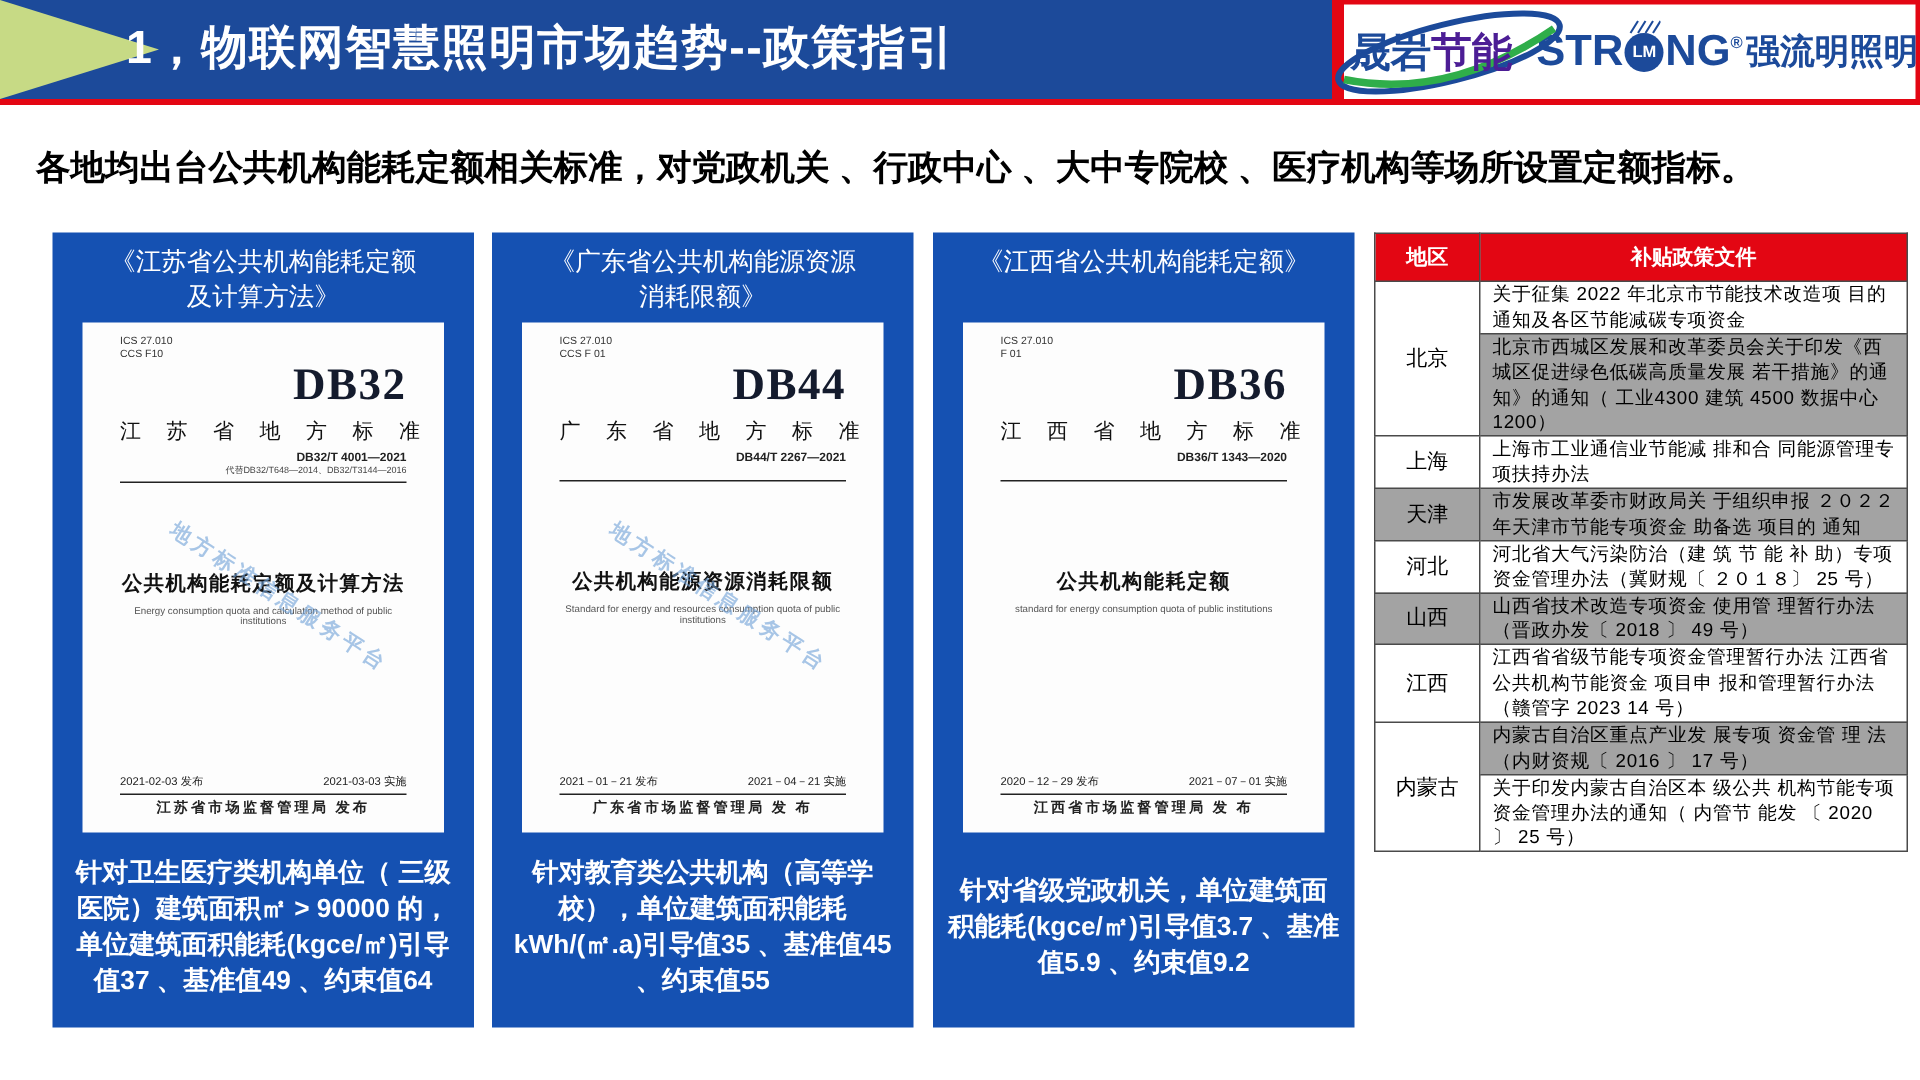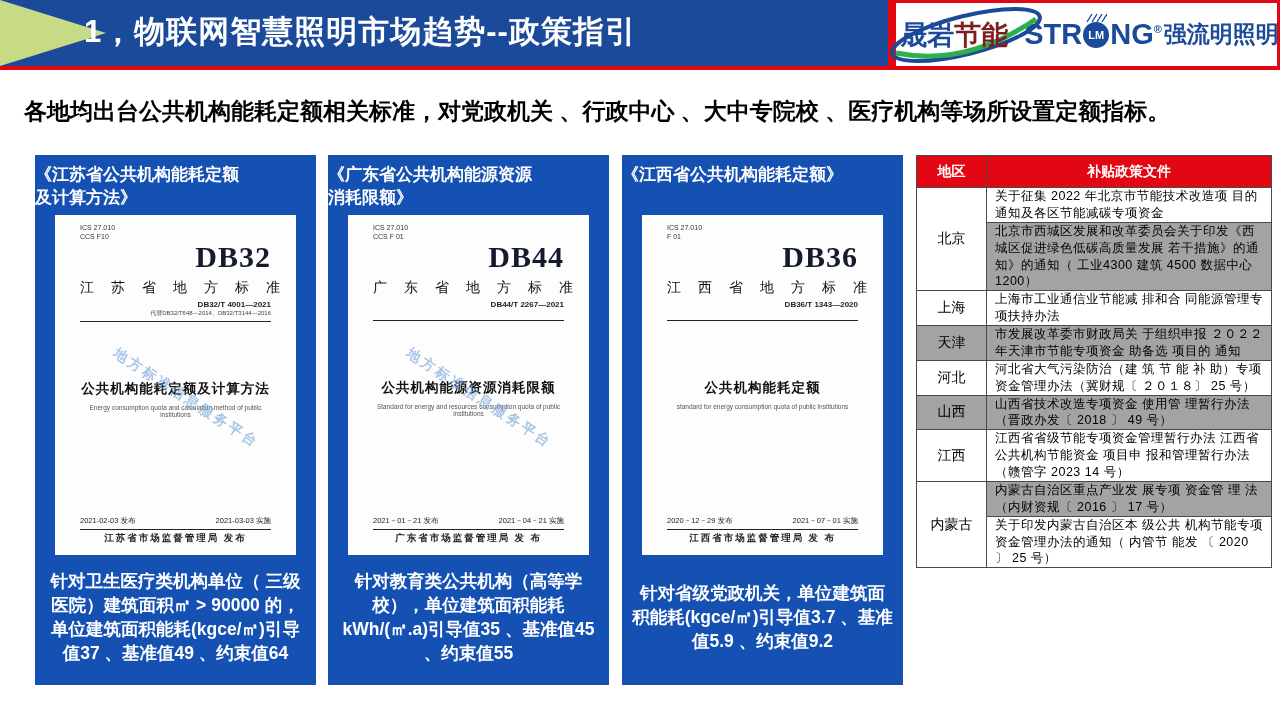--- a/index.html
+++ b/index.html
@@ -23,21 +23,21 @@
   }
   .logo-panel {
     position:absolute; left:888px; top:0; width:392px; height:66px; background:#ffffff;
     border-left:8px solid #e30613; border-top:3px solid #e30613; border-right:3px solid #e30613;
     display:flex; align-items:center; justify-content:center; gap:10px;
   }
   .logo-sy { position:relative; padding:2px 6px; }
   .logo-sy svg { position:absolute; left:-8px; top:-6px; overflow:visible; }
   .sy-text { position:relative; font-size:27px; font-weight:bold; white-space:nowrap; }
   .sy-blue { color:#1c4a9a; }
-  .sy-green { color:#7f1d1d; }
+  .sy-green { color:#4c1d95; }
   .logo-strong { display:flex; align-items:center; white-space:nowrap; }
   .st-text { font-size:29px; font-weight:bold; color:#1c4a9a; letter-spacing:0; }
   .lm-wrap { position:relative; display:inline-block; width:26px; height:26px; margin:0 1px; }
   .lm-circle {
     display:flex; width:26px; height:26px; border-radius:50%;
     background:#1c4a9a; color:#ffffff; font-size:11px; font-weight:bold;
     align-items:center; justify-content:center;
   }
   .lm-rays { position:absolute; left:2px; top:-9px; }
   .st-reg { font-size:11px; font-weight:bold; color:#1c4a9a; vertical-align:top; margin-top:-12px; }
@@ -49,22 +49,22 @@
     font-size:23px; font-weight:bold; color:#000000; white-space:nowrap;
   }
 
   
   .card {
     position:absolute; top:155px; width:281px; height:530px;
     background:#1551b2; color:#ffffff; display:flex; flex-direction:column;
   }
   .card1 { left:35px; } .card2 { left:328px; } .card3 { left:622px; }
   .card-title {
-    min-height:60px; padding-top:9px; 
-    font-size:17px; font-weight:bold; line-height:1.35;
+    min-height:60px; padding-top:9px; text-align:center;
+    font-size:17px; font-weight:normal; line-height:1.35;
   }
   .doc {
     position:relative; margin:0 20px; height:340px; background:#fdfdfd; color:#222222;
     padding:8px 25px 10px; display:flex; flex-direction:column;
     font-family:"Liberation Serif","DejaVu Serif",serif;
   }
   .doc-ics { font-size:7px; line-height:1.3; color:#333333; font-family:"Liberation Sans",sans-serif; }
   .doc-code { font-size:30px; font-weight:bold; text-align:right; line-height:1; margin-top:1px; color:#141b2d; letter-spacing:1px; }
   .doc-std { font-size:14px; margin-top:7px; letter-spacing:17px; white-space:nowrap; color:#111111; }
   .doc-no { font-size:8px; text-align:right; margin-top:3px; font-weight:bold; font-family:"Liberation Sans",sans-serif; }

